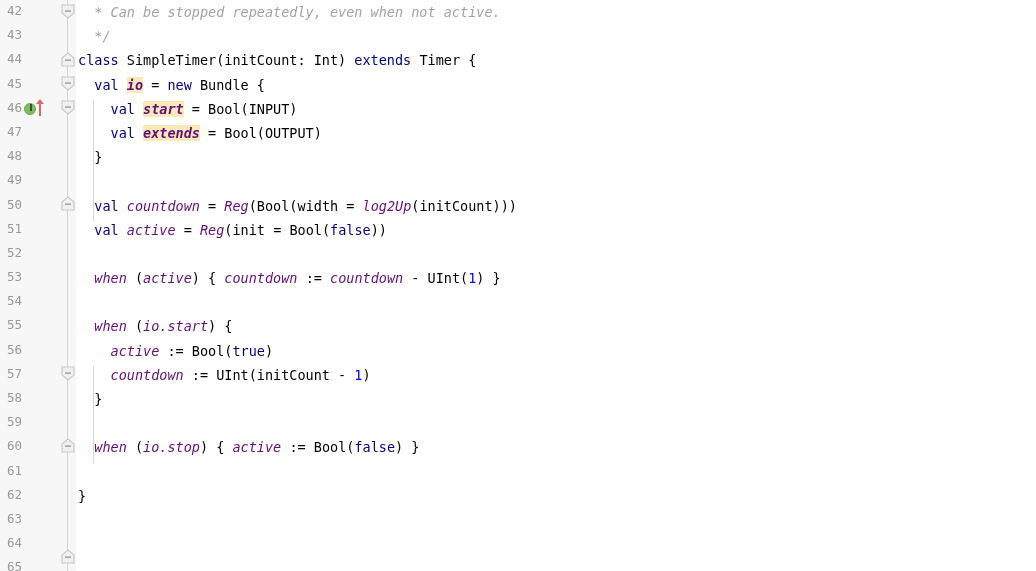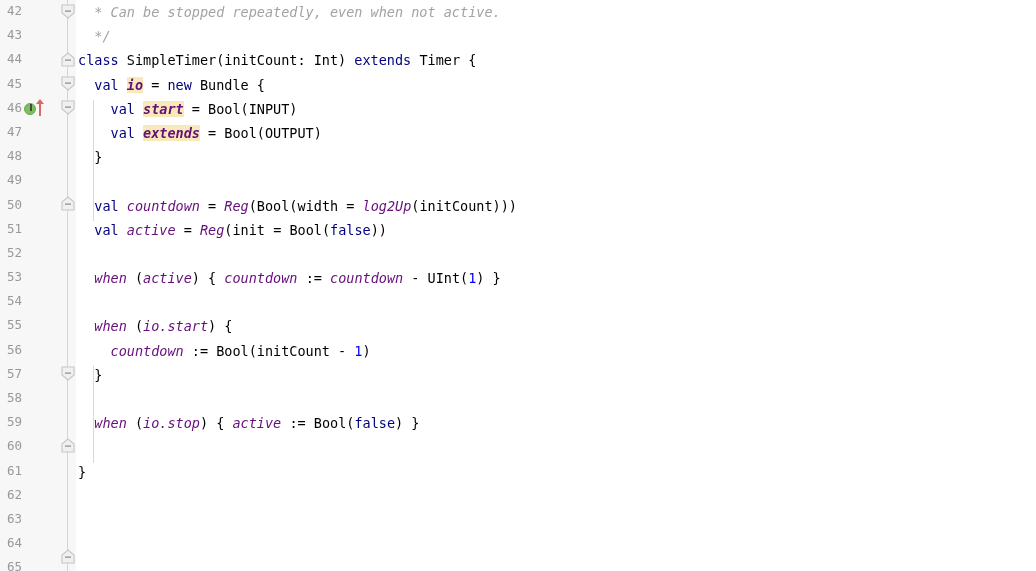--- a/index.html
+++ b/index.html
@@ -247,22 +247,23 @@
     <div class="line"><span class="plain">  </span><span class="kw">val</span><span class="plain"> </span><span class="id">active</span><span class="plain"> = </span><span class="id">Reg</span><span class="plain">(init = Bool(</span><span class="kw">false</span><span class="plain">))</span></div>
 
     <div class="line"><span class="plain"></span></div>
 
     <div class="line"><span class="plain">  </span><span class="id">when</span><span class="plain"> (</span><span class="id">active</span><span class="plain">) { </span><span class="id">countdown</span><span class="plain"> := </span><span class="id">countdown</span><span class="plain"> - UInt(</span><span class="num">1</span><span class="plain">) }</span></div>
 
     <div class="line"><span class="plain"></span></div>
 
     <div class="line"><span class="plain">  </span><span class="id">when</span><span class="plain"> (</span><span class="id">io.start</span><span class="plain">) {</span></div>
 
-
-    <div class="line"><span class="plain">    </span><span class="id">countdown</span><span class="plain"> := Bool(initCount - </span><span class="num">1</span><span class="plain">)</span></div>
+    <div class="line"><span class="plain">    </span><span class="id">active</span><span class="plain"> := Bool(</span><span class="kw">true</span><span class="plain">)</span></div>
+
+    <div class="line"><span class="plain">    </span><span class="id">countdown</span><span class="plain"> := UInt(initCount - </span><span class="num">1</span><span class="plain">)</span></div>
 
     <div class="line"><span class="plain">  }</span></div>
 
     <div class="line"><span class="plain"></span></div>
 
     <div class="line"><span class="plain">  </span><span class="id">when</span><span class="plain"> (</span><span class="id">io.stop</span><span class="plain">) { </span><span class="id">active</span><span class="plain"> := Bool(</span><span class="kw">false</span><span class="plain">) }</span></div>
 
     <div class="line"><span class="plain"></span></div>
 
 

